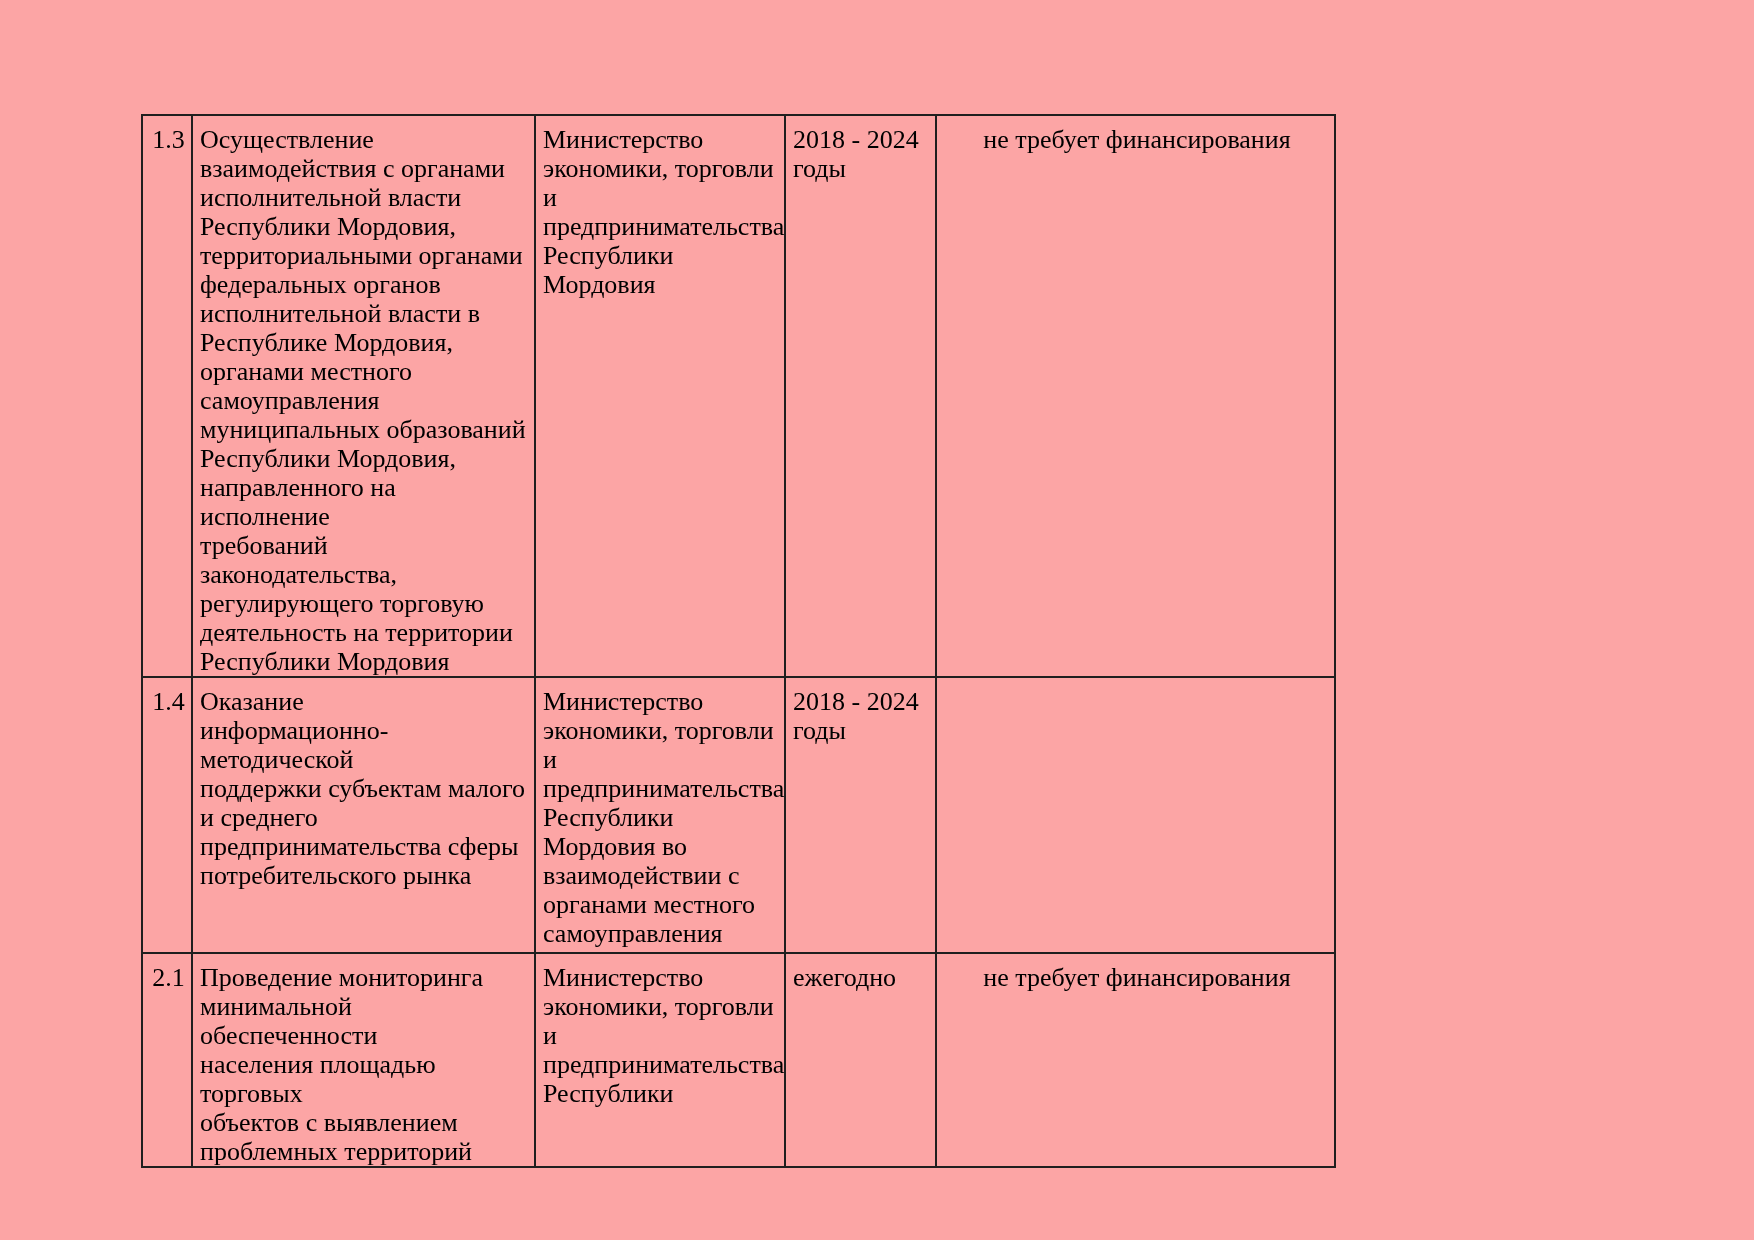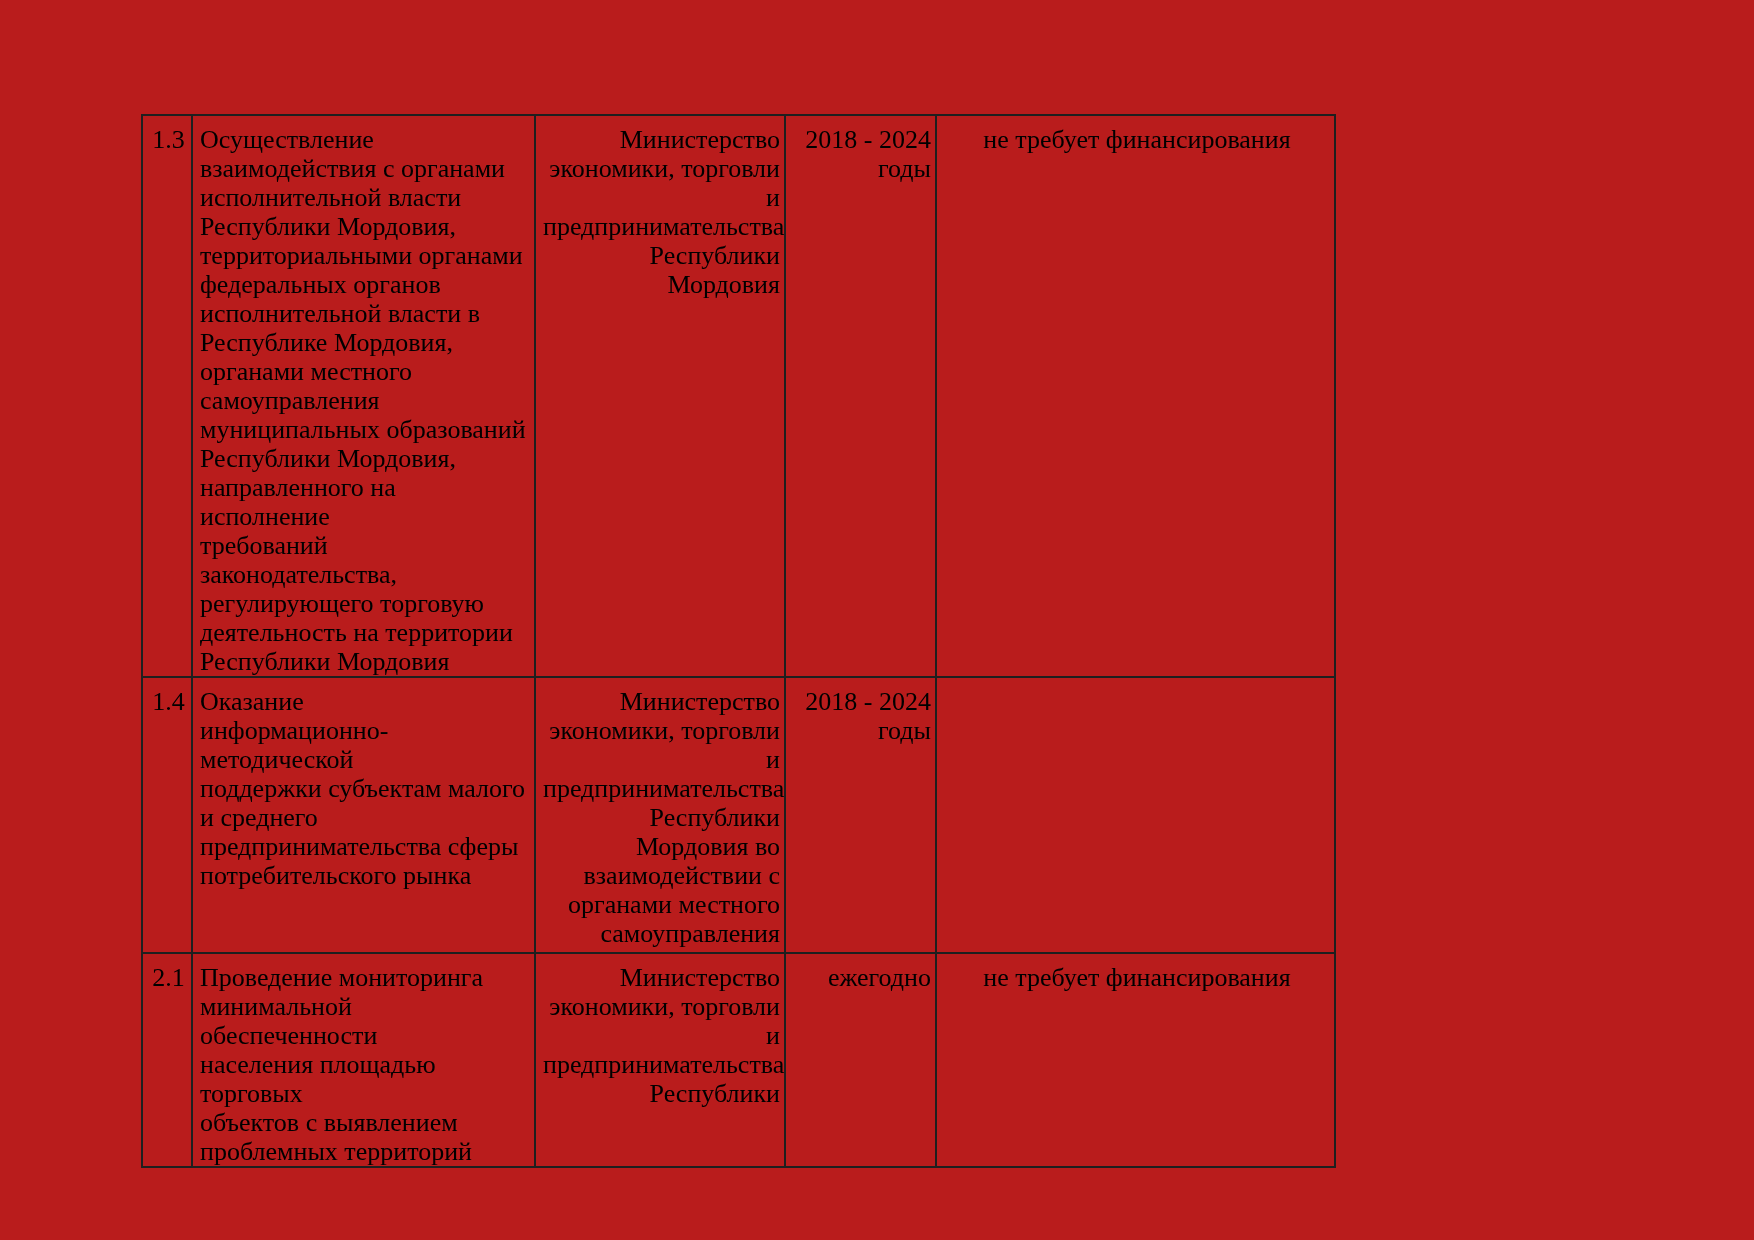--- a/index.html
+++ b/index.html
@@ -4,21 +4,21 @@
 <style>
   html, body {
     margin: 0;
     padding: 0;
     background: #ffffff;
   }
   .page {
     position: relative;
     width: 1754px;
     height: 1240px;
-    background: #b91c1c;
+    background: #fca5a5;
     overflow: hidden;
     font-family: "Liberation Serif", "DejaVu Serif", serif;
     color: #000000;
   }
   table.doc-table {
     position: absolute;
     left: 141px;
     top: 114px;
     border-collapse: collapse;
     table-layout: fixed;
@@ -35,24 +35,24 @@
   }
   td.cell-num {
     text-align: center;
     padding: 9px 2px 0 2px;
   }
   td.cell-activity {
     text-align: left;
     border-radius: 11px;
   }
   td.cell-executor {
-    text-align: right;
+    text-align: left;
   }
   td.cell-period {
-    text-align: right;
+    text-align: left;
     padding: 9px 2px 0 2px;
   }
   td.cell-funding {
     text-align: center;
     padding: 9px 6px 0 6px;
   }
   td.cell-section {
     text-align: center;
     padding: 9px 10px 0 10px;
   }

